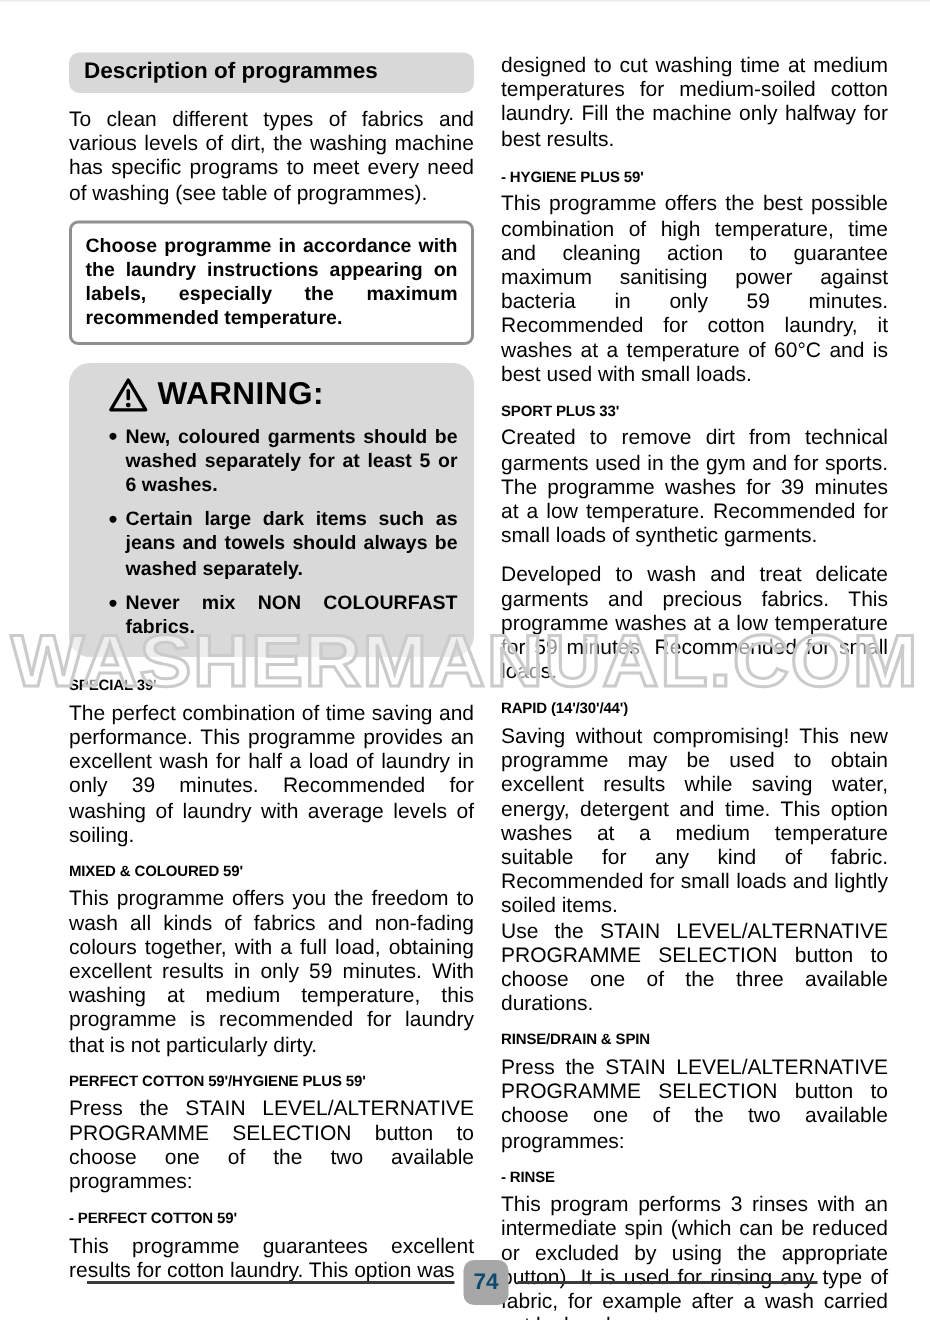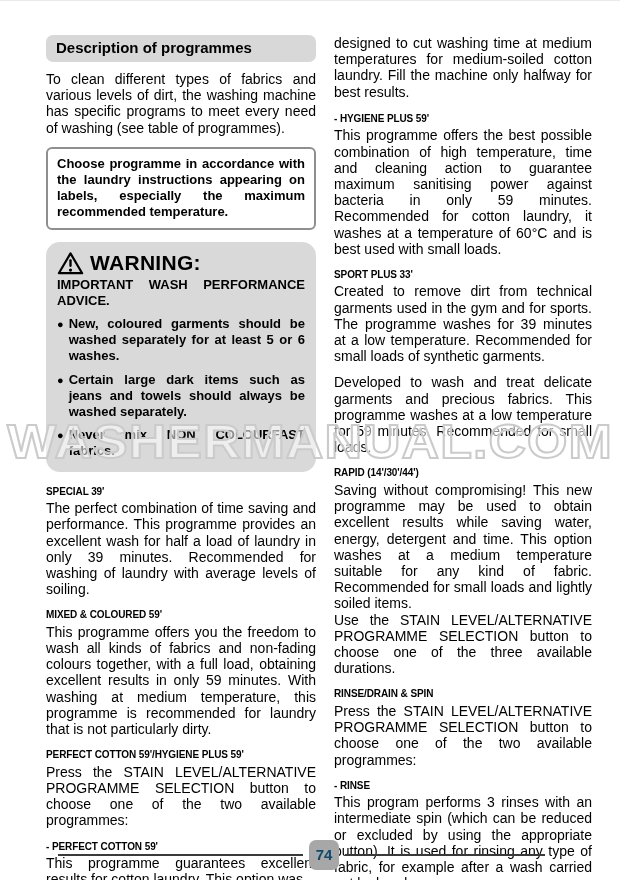--- a/index.html
+++ b/index.html
@@ -25,21 +25,21 @@
   .note-box {
     border:2.5px solid #8f8f8f; border-radius:6px;
     padding:7px 9px; margin:0 0 12px 0;
   }
   .note-text {
     font-size:13px; line-height:16.2px; font-weight:bold;
     text-align:justify; margin:0;
   }
   .warning-box {
     background:#d9d9d9; border-radius:14px;
-    padding:9px 11px 12px 11px; margin:0 0 12px 0;
+    padding:9px 11px 12px 26px; margin:0 0 12px 0;
   }
   .warning-title-row { display:flex; align-items:center; gap:6px; margin:0 0 1px 0; }
   .warning-title { font-size:21px; font-weight:bold; letter-spacing:0.3px; }
   .warning-subtitle {
     font-size:13px; line-height:16.2px; font-weight:bold;
     text-align:justify; margin:0 0 4px 0;
   }
   .bullet-item {
     display:flex; gap:5px; margin-top:7px;
     font-size:13px; line-height:16.2px; font-weight:bold; text-align:justify;
@@ -88,21 +88,20 @@
       <div class="warning-title-row">
         <span>
           <svg class="warning-icon-svg" width="27" height="25" viewBox="0 0 32 29">
             <path d="M16 2.5 L29.8 26 L2.2 26 Z" fill="none" stroke="#000" stroke-width="2.6" stroke-linejoin="round"></path>
             <rect x="14.6" y="9.5" width="2.8" height="9" rx="1.2" fill="#000"></rect>
             <circle cx="16" cy="22.3" r="1.9" fill="#000"></circle>
           </svg>
         </span>
         <span class="warning-title">WARNING:</span>
       </div>
-      <p class="warning-subtitle">IMPORTANT WASH PERFORMANCE ADVICE.</p>
 
       <div class="bullet-item">
         <span class="bullet-dot">●</span>
         <span>New, coloured garments should be washed separately for at least 5 or 6 washes.</span>
       </div>
       <div class="bullet-item">
         <span class="bullet-dot">●</span>
         <span>Certain large dark items such as jeans and towels should always be washed separately.</span>
       </div>
       <div class="bullet-item">

